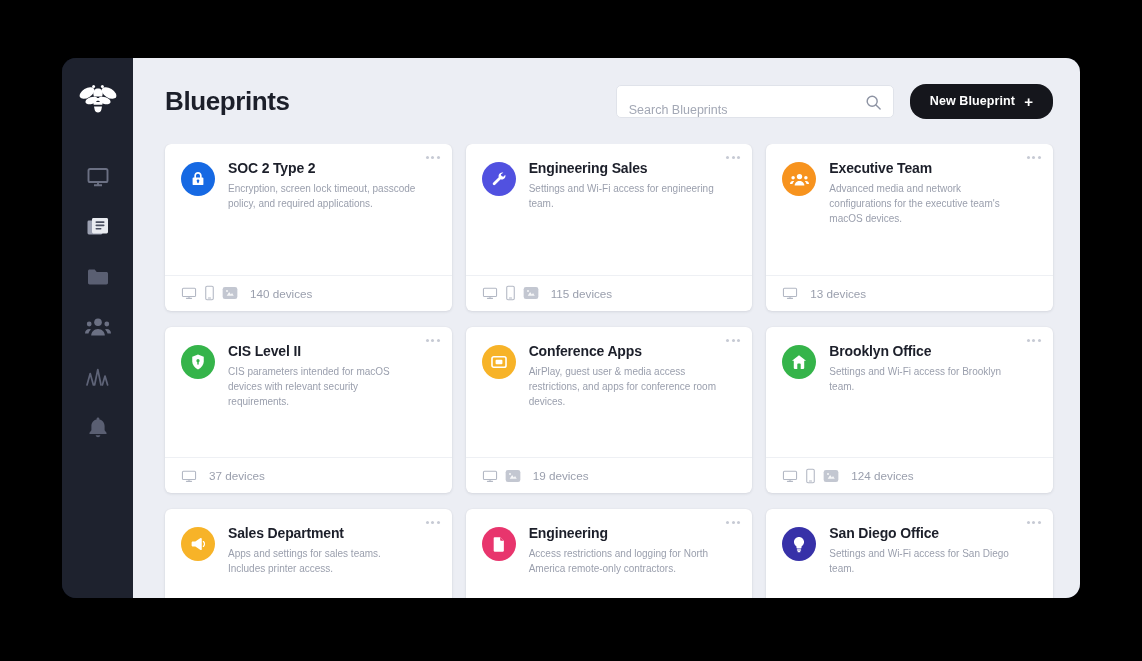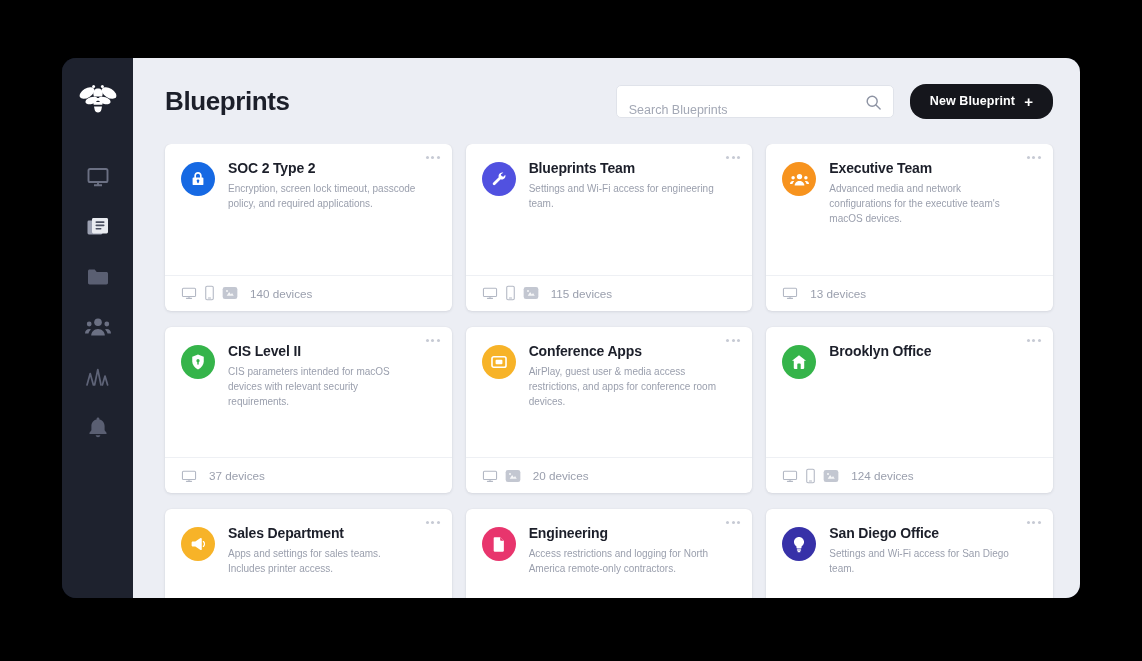--- a/index.html
+++ b/index.html
@@ -330,21 +330,21 @@
                 <span></span>
                 <span></span>
               </div>
               <div class="card-body">
                 <div class="card-icon" style="background:#5151e0">
                   <svg width="18" height="18" viewBox="0 0 20 20" fill="#fff">
                     <path d="M14.8 3c-2.1-.7-4.4.4-5.1 2.5-.3.9-.3 1.8 0 2.6L3.5 14.3c-.6.6-.6 1.6 0 2.2s1.6.6 2.2 0l6.2-6.2c.8.3 1.7.3 2.6 0 2.1-.7 3.2-3 2.5-5.1l-2.2 2.2-2.1-.6-.6-2.1L14.8 3z"></path>
                   </svg>
                 </div>
                 <div class="card-text">
-                  <div class="card-title">Blueprints Team</div>
+                  <div class="card-title">Engineering Sales</div>
                   <div class="card-desc">Settings and Wi-Fi access for engineering team.</div>
                 </div>
               </div>
               <div class="card-footer">
                 <span class="dev-icon">
                   <svg width="16" height="16" viewBox="0 0 20 20" fill="none" stroke="#b3b8c4" stroke-width="1.35">
                     <rect x="1.8" y="4" width="16.4" height="10.4" rx="1.3"></rect>
                     <line x1="10" y1="14.4" x2="10" y2="16.3" stroke-linecap="round"></line>
                     <line x1="6.8" y1="16.7" x2="13.2" y2="16.7" stroke-linecap="round"></line>
                   </svg>
@@ -460,39 +460,40 @@
                     <line x1="6.8" y1="16.7" x2="13.2" y2="16.7" stroke-linecap="round"></line>
                   </svg>
                 </span>
                 <span class="dev-icon">
                   <svg width="16" height="14" viewBox="0 0 18 16" fill="#c3c7d1">
                     <rect x="0.6" y="1.2" width="16.8" height="13.6" rx="2.6"></rect>
                     <path d="M5.2 11.2 8 6.8l2 2.8 1.3-1.6 2 3.2z" fill="#ffffff" opacity=".85"></path>
                     <circle cx="5.6" cy="5.6" r="1.15" fill="#ffffff" opacity=".85"></circle>
                   </svg>
                 </span>
-                <span class="dev-count">20 devices</span>
+                <span class="dev-count">19 devices</span>
               </div>
             </div>
           </div>
           <div class="card">
             <div class="card-inner">
               <div class="card-menu">
                 <span></span>
                 <span></span>
                 <span></span>
               </div>
               <div class="card-body">
                 <div class="card-icon" style="background:#35b44a">
                   <svg width="18" height="18" viewBox="0 0 20 20" fill="#fff">
                     <path d="M10 2.4 2.2 8.6h2v8.2c0 .5.4.9.9.9h3v-5.2c0-.5.4-.9.9-.9h2c.5 0 .9.4.9.9v5.2h3c.5 0 .9-.4.9-.9V8.6h2L10 2.4z"></path>
                   </svg>
                 </div>
                 <div class="card-text">
                   <div class="card-title">Brooklyn Office</div>
+                  <div class="card-desc">Settings and Wi-Fi access for Brooklyn team.</div>
                 </div>
               </div>
               <div class="card-footer">
                 <span class="dev-icon">
                   <svg width="16" height="16" viewBox="0 0 20 20" fill="none" stroke="#b3b8c4" stroke-width="1.35">
                     <rect x="1.8" y="4" width="16.4" height="10.4" rx="1.3"></rect>
                     <line x1="10" y1="14.4" x2="10" y2="16.3" stroke-linecap="round"></line>
                     <line x1="6.8" y1="16.7" x2="13.2" y2="16.7" stroke-linecap="round"></line>
                   </svg>
                 </span>

